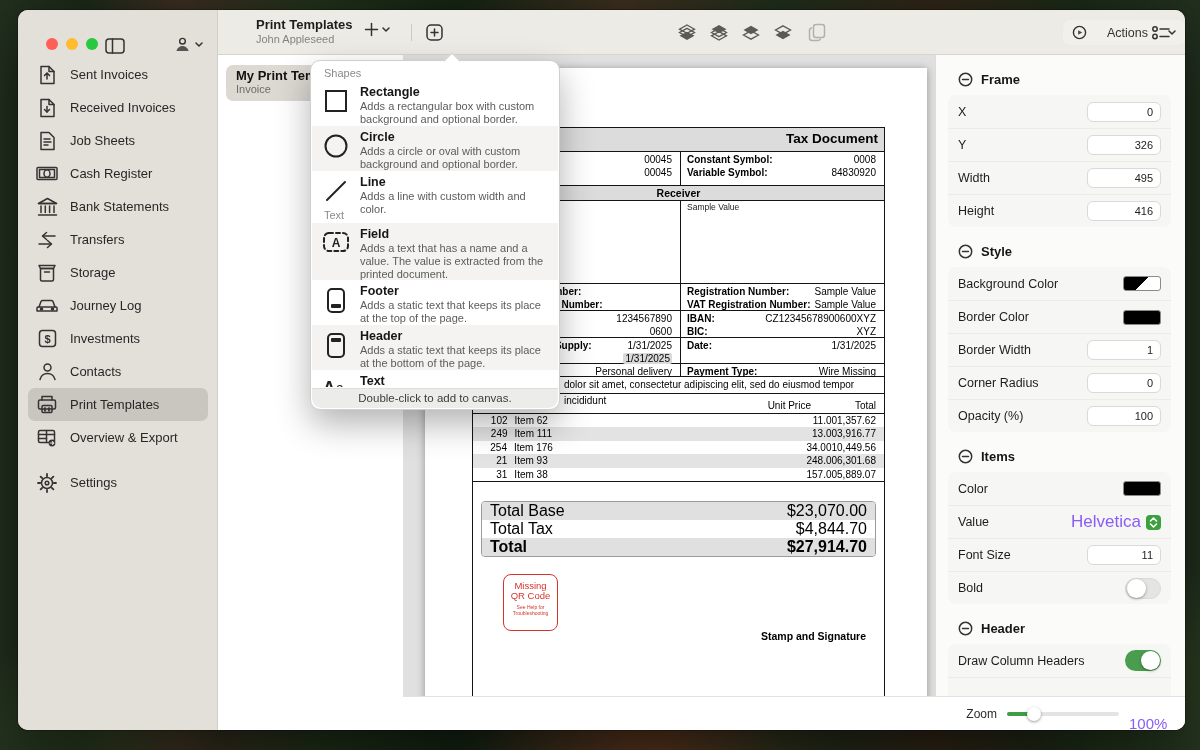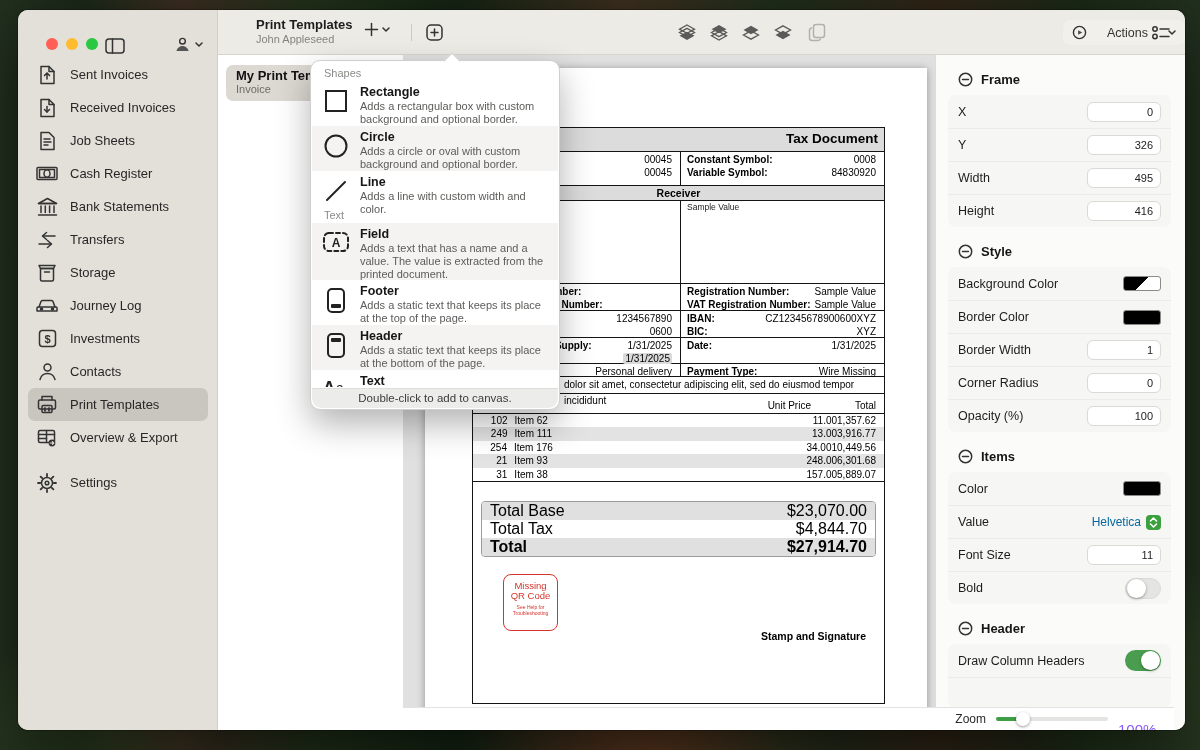--- a/index.html
+++ b/index.html
@@ -133,33 +133,33 @@
   .irow { display:flex; align-items:center; justify-content:space-between;
     height:33px; padding:0 10px; }
   .irow + .irow { border-top:1px solid #ebebe8; }
   .irow .lb { font-size:12.5px; color:#1c1c1c; }
   .field { width:74px; height:20px; background:#fff; border:1px solid #d9d9d6;
     border-radius:6px; text-align:right; font-size:11px; color:#222; padding:0 7px;
     font-family:"Liberation Sans", sans-serif; }
   .swatch { width:38px; height:15px; border-radius:3px; border:1px solid #8a8a88; }
   .swatch.bw { background:linear-gradient(135deg,#000 49%,#fff 51%); }
   .swatch.black { background:#000; }
-  .fontsel { display:flex; align-items:center; gap:5px; font-size:12px; color:#0369a1;padding-left:26px; }
+  .fontsel { display:flex; align-items:center; gap:5px; font-size:17px; color:#8b5cf6;padding-left:26px; }
   .stepper { width:15px; height:15px; border-radius:4px; background:#3ba03e;
     display:flex; align-items:center; justify-content:center; }
   .toggle { width:36px; height:21px; border-radius:11px; position:relative; }
   .toggle.off { background:#e4e4e2; border:1px solid #dadad8; }
   .toggle.on { background:#4a9d4f; }
   .knob { position:absolute; top:1px; width:19px; height:19px; border-radius:50%;
     background:#fff; box-shadow:0 1px 3px rgba(0,0,0,.35); }
   .toggle.off .knob { left:1px; top:0px; }
   .toggle.on .knob { right:1px; }
 
   
-  .bottombar { position:absolute; left:185px; right:11px; bottom:0; height:23px;
+  .bottombar { position:absolute; left:185px; right:0; bottom:0; height:34px;
     background:#fff; border-top:1px solid #e2e2e0; display:flex; align-items:center;
     justify-content:flex-end; gap:10px; padding-right:22px; z-index:20; }
   .bottombar .zl { font-size:12px; color:#2b2b2b; }
   .slider { position:relative; width:112px; height:4px; border-radius:2px; background:#e4e4e2; }
   .slider .fill { position:absolute; left:0; top:0; height:4px; width:28px;
     border-radius:2px; background:#3f9d44; }
   .slider .sknob { position:absolute; left:20px; top:-5px; width:14px; height:14px;
     border-radius:50%; background:#fff; box-shadow:0 1px 3px rgba(0,0,0,.4); }
   .bottombar .zv { font-size:15px; color:#8b5cf6; width:34px; text-align:right;margin-top:20px; }
 </style>

